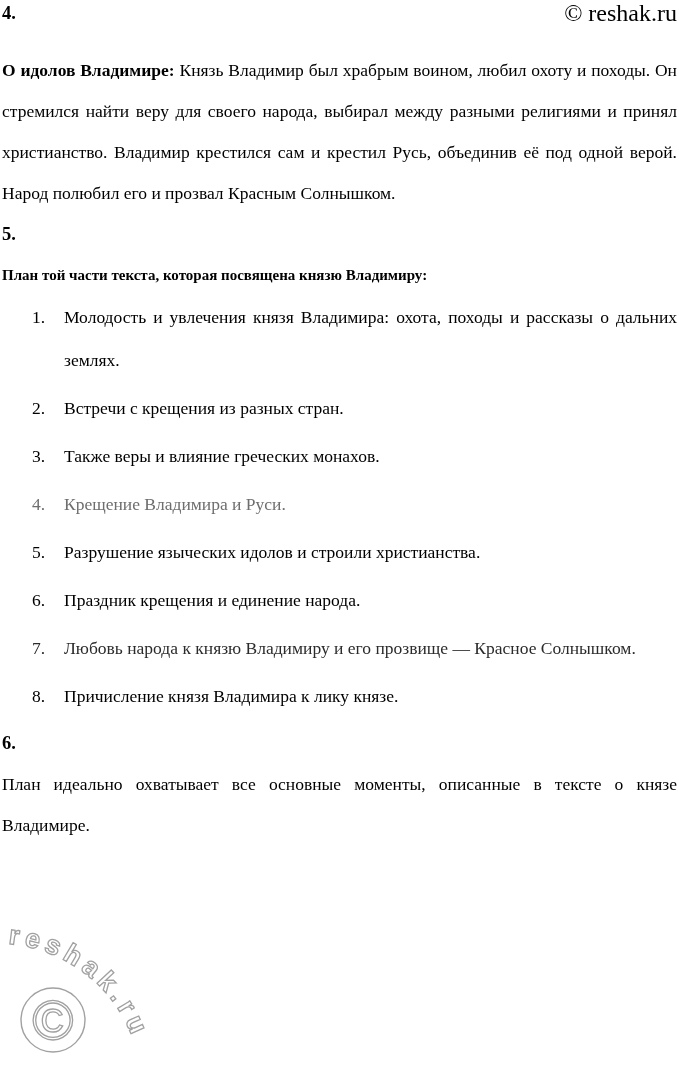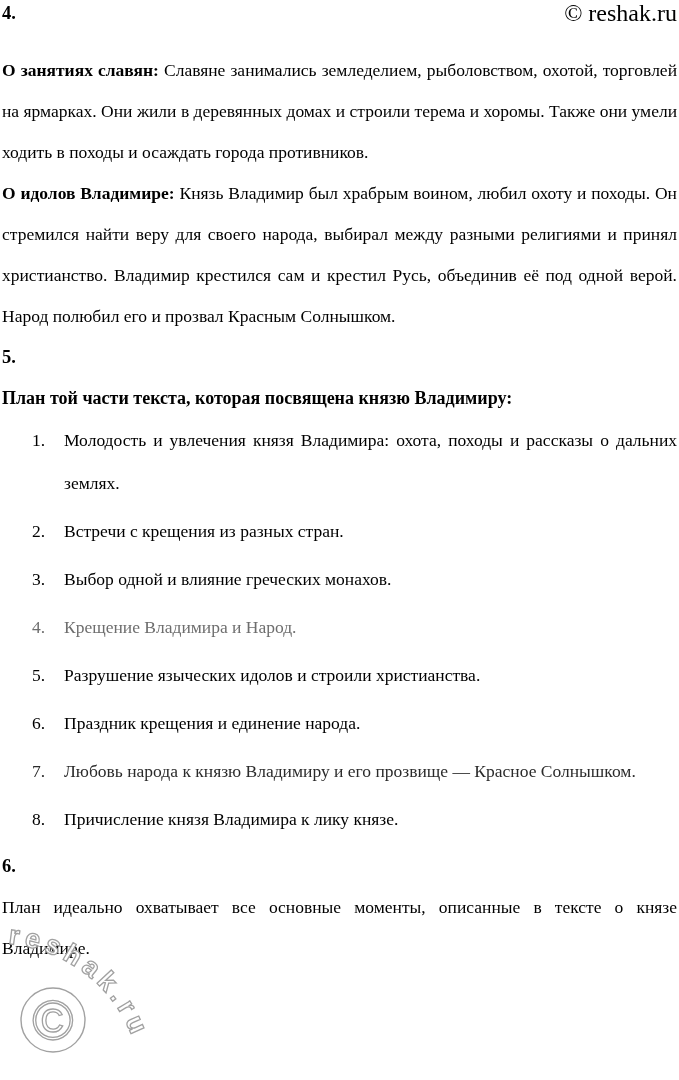--- a/index.html
+++ b/index.html
@@ -35,21 +35,21 @@
   .lead { font-weight: bold; }
 
   .section-number {
     line-height: 41px;
     font-weight: bold;
     font-size: 18.5px;
   }
   .plan-heading {
     line-height: 41px;
     font-weight: bold;
-    font-size: 18px;
+    font-size: 15px;
   }
 
   ol.plan { list-style: none; margin: 0; padding: 0 0 0 30px; }
   li.plan-item { display: flex; line-height: 43px; margin-bottom: 5px; }
   .item-num { flex: 0 0 32px; width: 32px; }
   .item-text { flex: 1; text-align: justify; text-align-last: left; }
   .faded { color: #6e6e6e; }
   .semi-faded { color: #2b2b2b; }
 
   .watermark {
@@ -72,44 +72,43 @@
 </head>
 <body>
 
 <div class="page">
 
   <div class="header-row">
     <span class="q-number">4.</span>
     <span class="copyright">© reshak.ru</span>
   </div>
 
-  <p class="para"><span class="lead">О занятиях славян:</span><span> Славяне занимались земледелием, рыболовством, охотой, торговлей на ярмарках. Они жили в деревянных домах и строили терема и хоромы. Также они умели ходить в походы и осаждать города противников.</span></p>
 
   <p class="para"><span class="lead">О идолов Владимире:</span><span> Князь Владимир был храбрым воином, любил охоту и походы. Он стремился найти веру для своего народа, выбирал между разными религиями и принял христианство. Владимир крестился сам и крестил Русь, объединив её под одной верой. Народ полюбил его и прозвал Красным Солнышком.</span></p>
 
   <div class="section-number">5.</div>
 
   <div class="plan-heading">План той части текста, которая посвящена князю Владимиру:</div>
 
   <ol class="plan">
     <li class="plan-item">
       <span class="item-num">1.</span>
       <span class="item-text">Молодость и увлечения князя Владимира: охота, походы и рассказы о дальних землях.</span>
     </li>
     <li class="plan-item">
       <span class="item-num">2.</span>
       <span class="item-text">Встречи с крещения из разных стран.</span>
     </li>
     <li class="plan-item">
       <span class="item-num">3.</span>
-      <span class="item-text">Выбор одной и влияние греческих монахов.</span>
+      <span class="item-text">Также веры и влияние греческих монахов.</span>
     </li>
     <li class="plan-item faded">
       <span class="item-num">4.</span>
-      <span class="item-text">Крещение Владимира и Народ.</span>
+      <span class="item-text">Крещение Владимира и Руси.</span>
     </li>
     <li class="plan-item">
       <span class="item-num">5.</span>
       <span class="item-text">Разрушение языческих идолов и строили христианства.</span>
     </li>
     <li class="plan-item">
       <span class="item-num">6.</span>
       <span class="item-text">Праздник крещения и единение народа.</span>
     </li>
     <li class="plan-item semi-faded">

